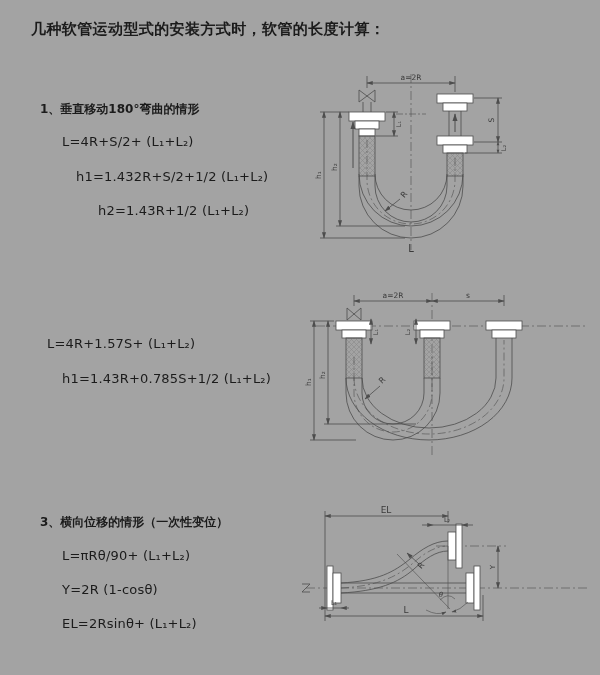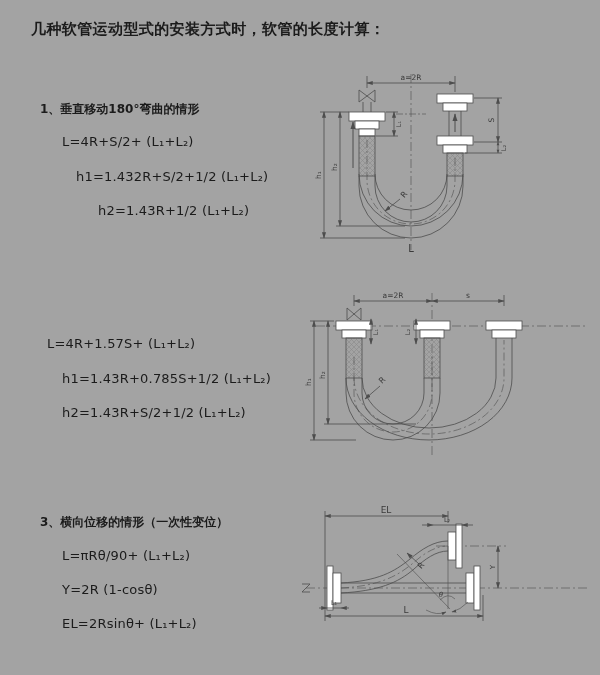--- a/index.html
+++ b/index.html
@@ -97,21 +97,20 @@
       <text x="91" y="56" transform="rotate(-90 91 56)" font-size="6.5">L₁</text>
       <text x="184" y="52" transform="rotate(-90 184 52)">S</text>
       <text x="196" y="80" transform="rotate(-90 196 80)" font-size="6.5">L₂</text>
       <text x="96" y="128" transform="rotate(-50 96 128)" font-size="8">R</text>
       <text x="101" y="184" font-size="10">L</text>
     </g>
   </svg>
 
   <div class="formula" style="left:47px; top:336px;">L=4R+1.57S+ (L₁+L₂)</div>
   <div class="formula" style="left:62px; top:371px;">h1=1.43R+0.785S+1/2 (L₁+L₂)</div>
-  <div class="formula" style="left:62px; top:405px;">h2=1.43R+S/2+1/2 (L₁+L₂)</div>
 
   <svg class="diagram" style="left:304px; top:287px;" width="292" height="178" viewBox="0 0 292 178">
     <defs>
       <marker id="d2a" viewBox="0 0 10 10" refX="9" refY="5" markerWidth="8" markerHeight="8" orient="auto-start-reverse">
         <path d="M0,1.8 L10,5 L0,8.2 Z" fill="#4d4d4d"></path>
       </marker>
       <pattern id="d2b" width="5" height="5" patternUnits="userSpaceOnUse">
         <path d="M0,5 L5,0 M0,0 L5,5" stroke="#8a8a8a" stroke-width="0.6" fill="none"></path>
       </pattern>
     </defs>

